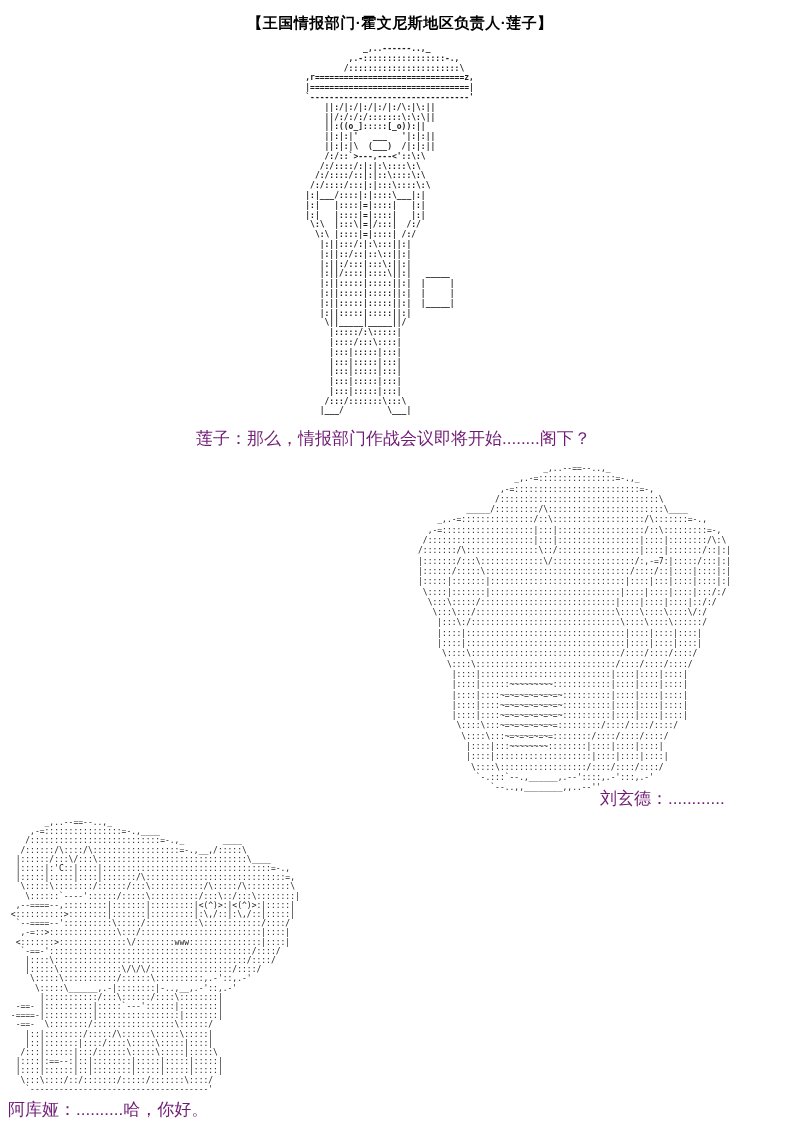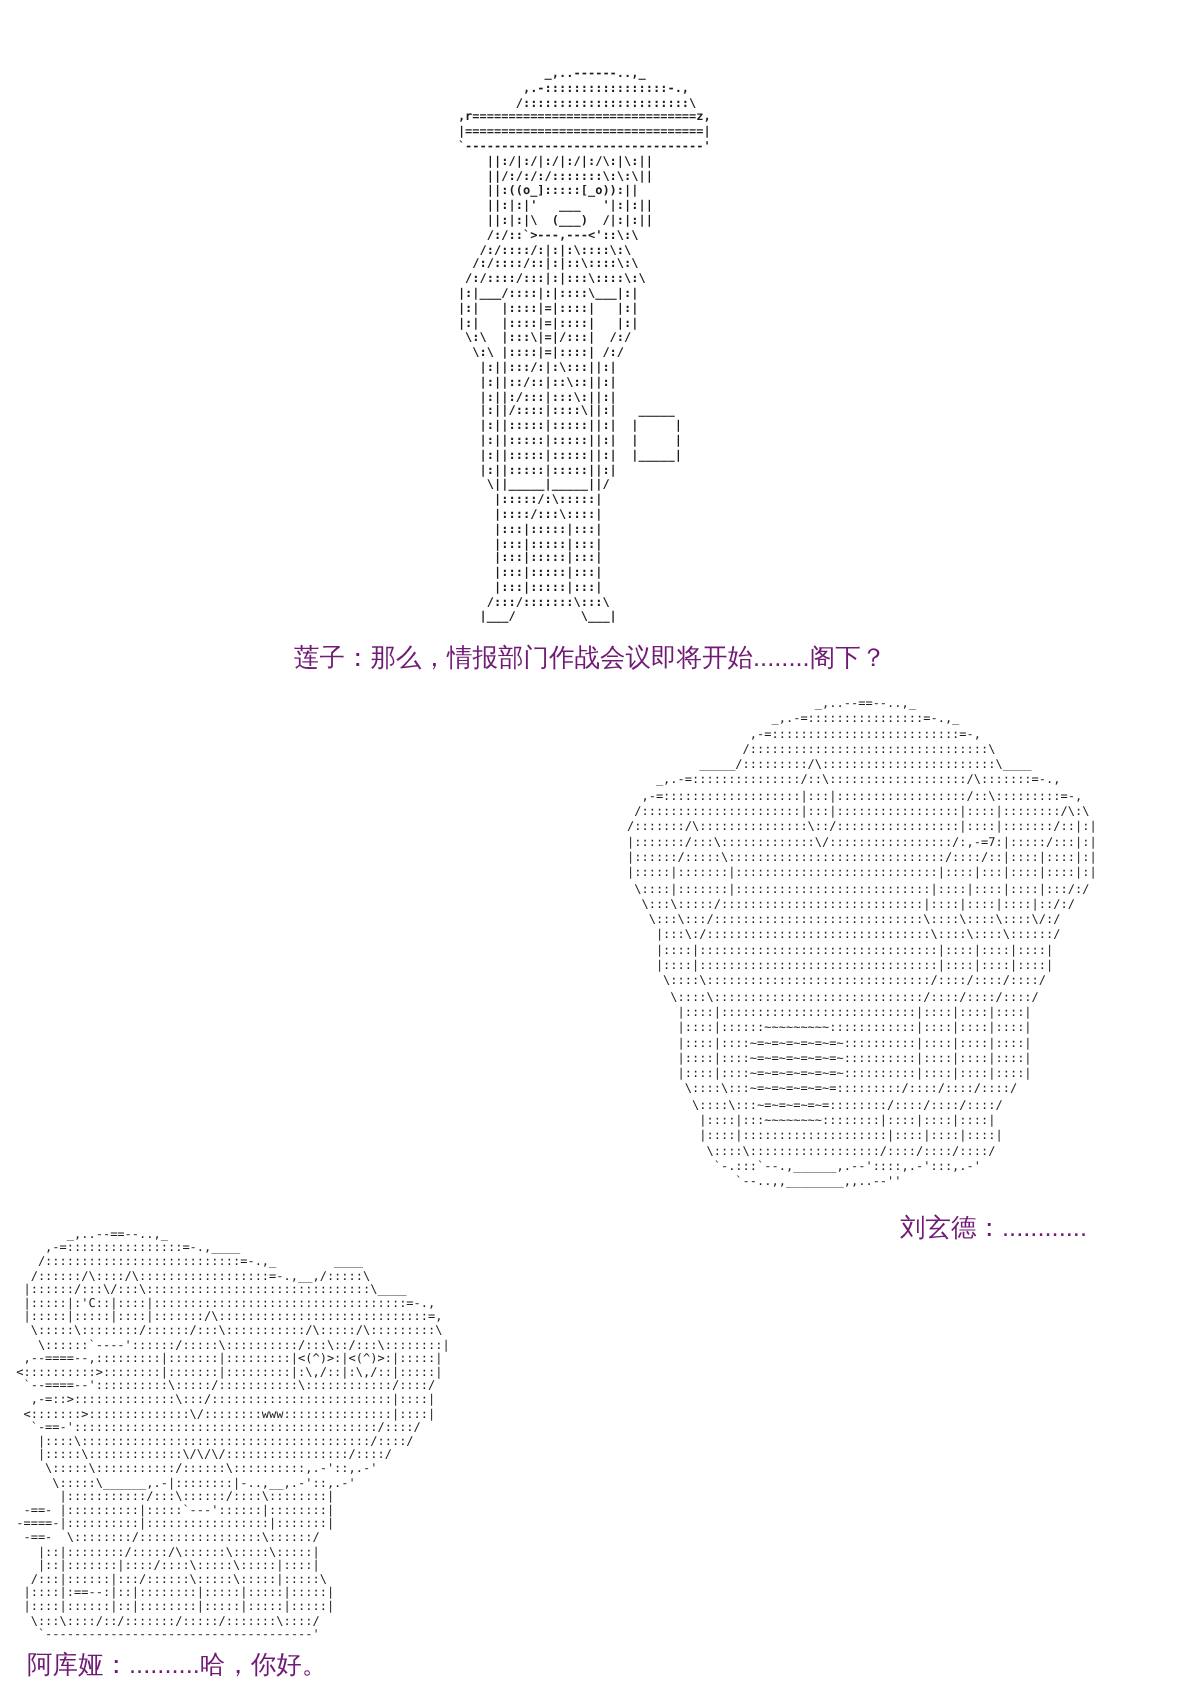--- a/index.html
+++ b/index.html
@@ -28,28 +28,29 @@
   .aa1 { left: 286px; top: 44px;  font-size: 8px; line-height: 9.8px; font-weight: bold;  }
   .aa2 { left: 418px; top: 464px; font-size: 8px; line-height: 10.3px; }
   .aa3 { left: 6px;   top: 818px; font-size: 8px; line-height: 9.2px;  }
   .line {
     position: absolute;
     font-size: 17px;
     color: #701a75;
     white-space: nowrap;
   }
   .line1 { left: 196px; top: 427px; }
-  .line2 { left: 600px; top: 807px; }
-  .line3 { left: 18px;   top: 1098px; }
+  .line2 { left: 600px; top: 787px; }
+  .line3 { left: 8px;   top: 1098px; }
 </style>
 </head>
 <body>
 
 <div class="page">
 
+  <div class="title">【王国情报部门·霍文尼斯地区负责人·莲子】</div>
 
   <pre class="aa aa1">                _,..------..,_
              ,.-:::::::::::::::::-.,
             /:::::::::::::::::::::::\
     ,r===============================z,
     |=================================|
     `---------------------------------'
         ||:/|:/|:/|:/|:/\:|\:||
         ||/:/:/:/:::::::\:\:\||
         ||:((o_]:::::[_o)):||

